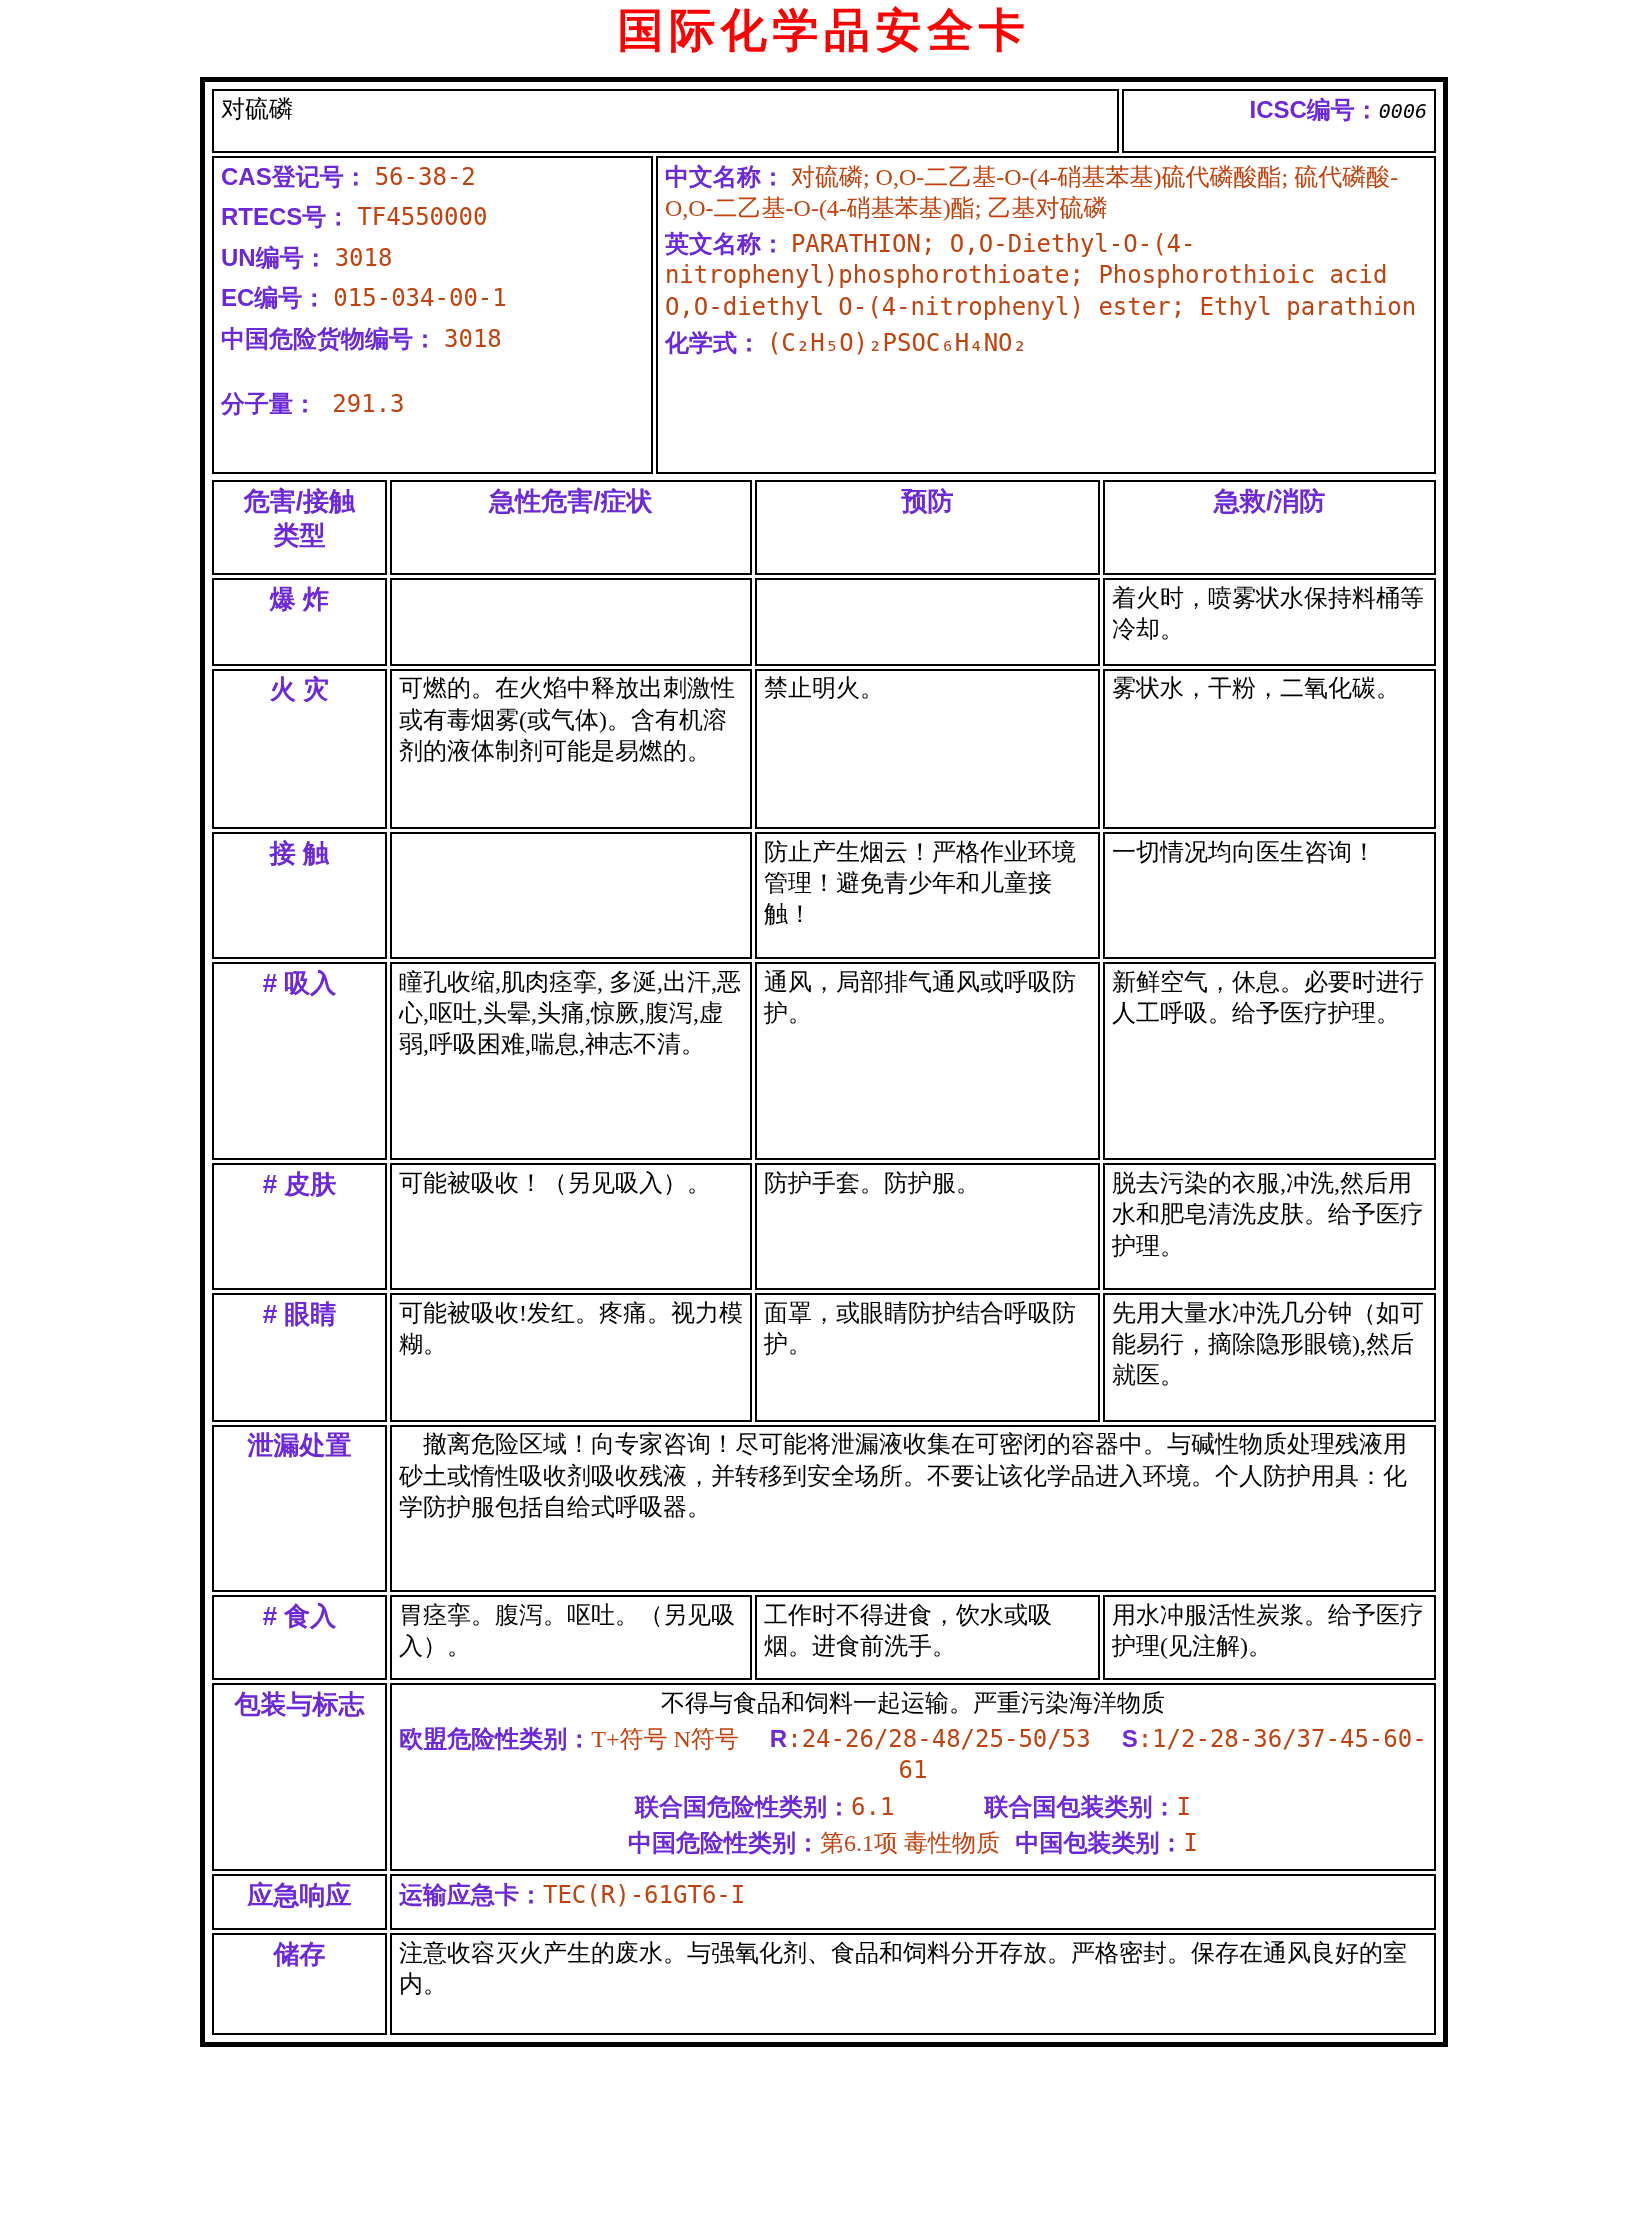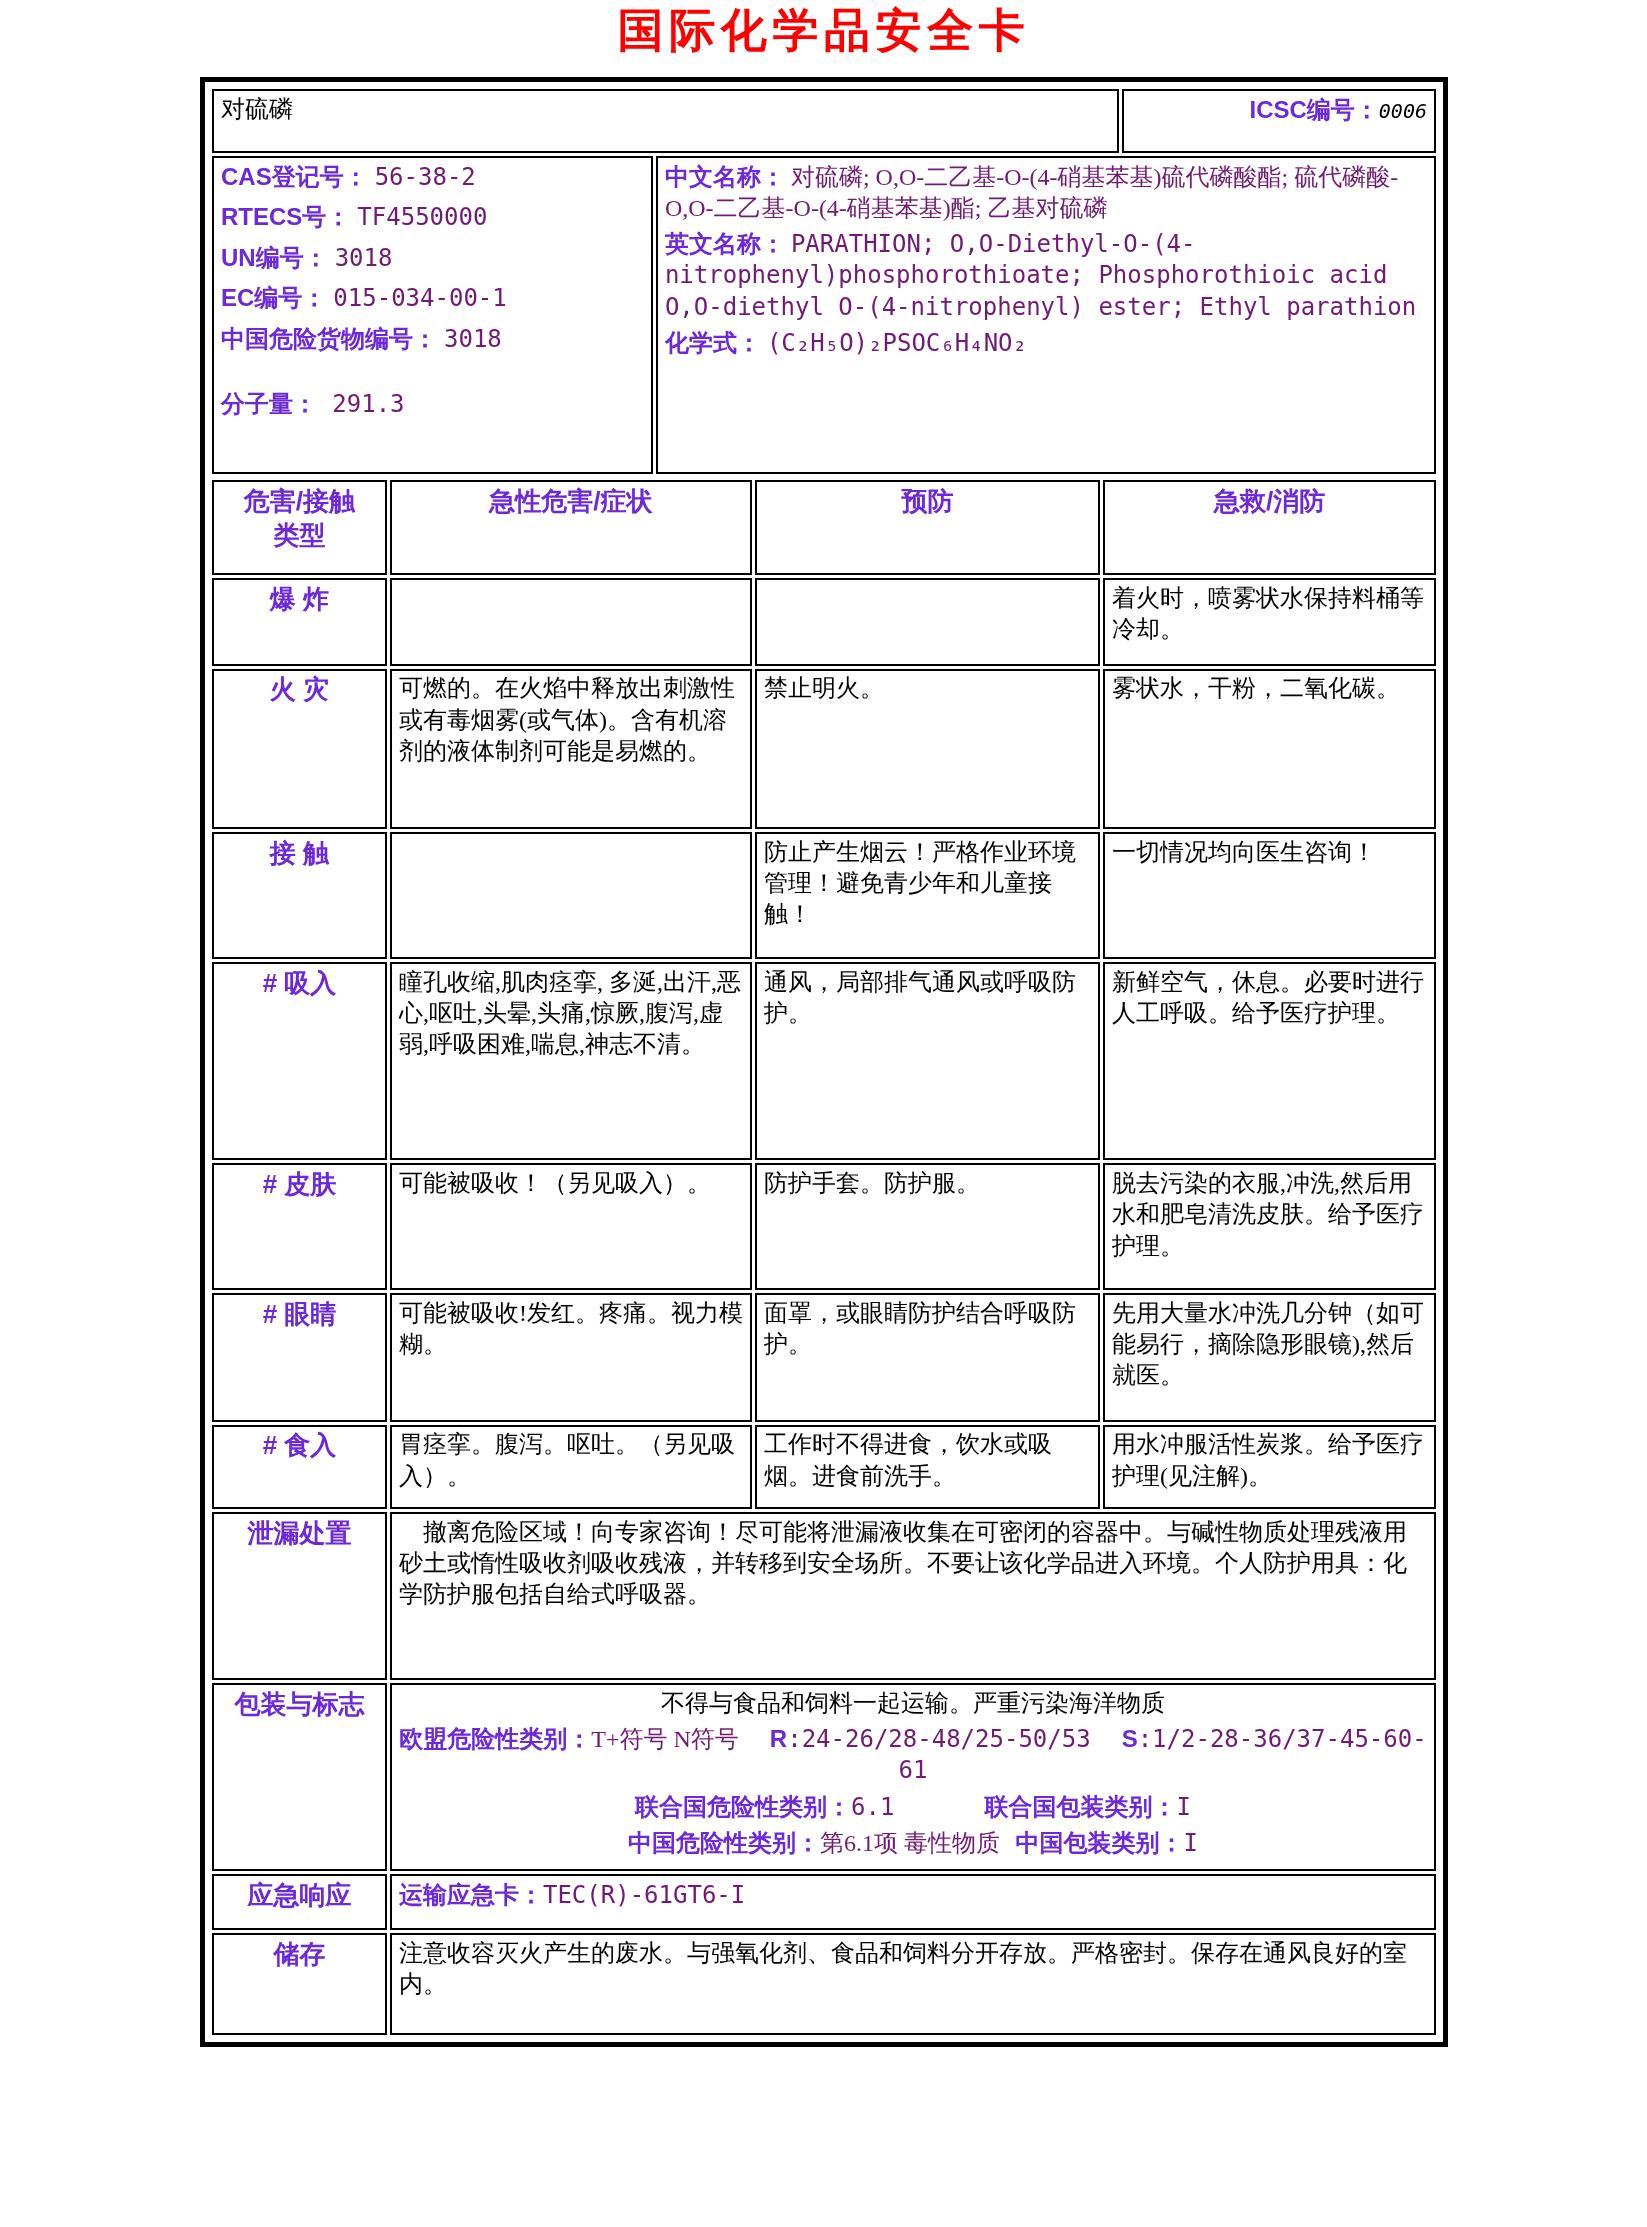--- a/index.html
+++ b/index.html
@@ -27,21 +27,21 @@
     border:2.1px solid #000; background:#fff;
     padding:2.8px 7px; vertical-align:top;
     font-size:24px; line-height:1.3;
     overflow:hidden;
   }
   .lbl {
     color:#6d28d9; font-weight:bold;
     font-family:"Liberation Sans","DejaVu Sans",sans-serif;
   }
   .mono { font-family:"DejaVu Sans Mono","Liberation Mono",monospace; }
-  .val  { color:#701a75; }
+  .val  { color:#c2410c; }
 
   
   td.name-cell { vertical-align:middle; font-size:28px; padding-left:14px; }
   td.icsc-cell { vertical-align:middle; text-align:right; padding-right:16.7px; font-size:26px; }
   td.icsc-cell .mono { font-size:20px;font-style:italic; }
   td.ids-cell  { line-height:1.5; padding-top:9.7px; padding-left:9.7px; }
   .id-line { margin-bottom:8.3px; white-space:nowrap; }
   .id-line .val { margin-left:7px; }
   .id-line-mol { margin-top:33px; }
   .id-line-mol .val { margin-left:15.3px; }
@@ -180,29 +180,29 @@
       </tr>
 
       <tr>
         <td class="type-cell" style="height:119px"><span class="lbl"># 眼睛</span></td>
         <td class="body-cell">可能被吸收!发红。疼痛。视力模糊。</td>
         <td class="body-cell">面罩，或眼睛防护结合呼吸防护。</td>
         <td class="body-cell">先用大量水冲洗几分钟（如可能易行，摘除隐形眼镜),然后就医。</td>
       </tr>
 
       <tr>
+        <td class="type-cell" style="height:158px"><span class="lbl">泄漏处置</span></td>
+        <td colspan="3" class="merge-cell">　撤离危险区域！向专家咨询！尽可能将泄漏液收集在可密闭的容器中。与碱性物质处理残液用砂土或惰性吸收剂吸收残液，并转移到安全场所。不要让该化学品进入环境。个人防护用具：化学防护服包括自给式呼吸器。</td>
+      </tr>
+
+      <tr>
         <td class="type-cell" style="height:75px"><span class="lbl"># 食入</span></td>
         <td class="body-cell">胃痉挛。腹泻。呕吐。（另见吸入）。</td>
         <td class="body-cell">工作时不得进食，饮水或吸烟。进食前洗手。</td>
         <td class="body-cell">用水冲服活性炭浆。给予医疗护理(见注解)。</td>
-      </tr>
-
-      <tr>
-        <td class="type-cell" style="height:158px"><span class="lbl">泄漏处置</span></td>
-        <td colspan="3" class="merge-cell">　撤离危险区域！向专家咨询！尽可能将泄漏液收集在可密闭的容器中。与碱性物质处理残液用砂土或惰性吸收剂吸收残液，并转移到安全场所。不要让该化学品进入环境。个人防护用具：化学防护服包括自给式呼吸器。</td>
       </tr>
 
       <tr>
         <td class="type-cell" style="height:179px"><span class="lbl">包装与标志</span></td>
         <td colspan="3" class="merge-cell">
           <div class="pk-line">不得与食品和饲料一起运输。严重污染海洋物质</div>
           <div class="pk-line">
             <span class="lbl">欧盟危险性类别：</span><span class="val">T+符号 N符号</span><span class="lbl gap-lg">R</span><span class="val mono">:24-26/28-48/25-50/53</span><span class="lbl gap-lg">S</span><span class="val mono">:1/2-28-36/37-45-60-61</span>
           </div>
           <div class="pk-line">

